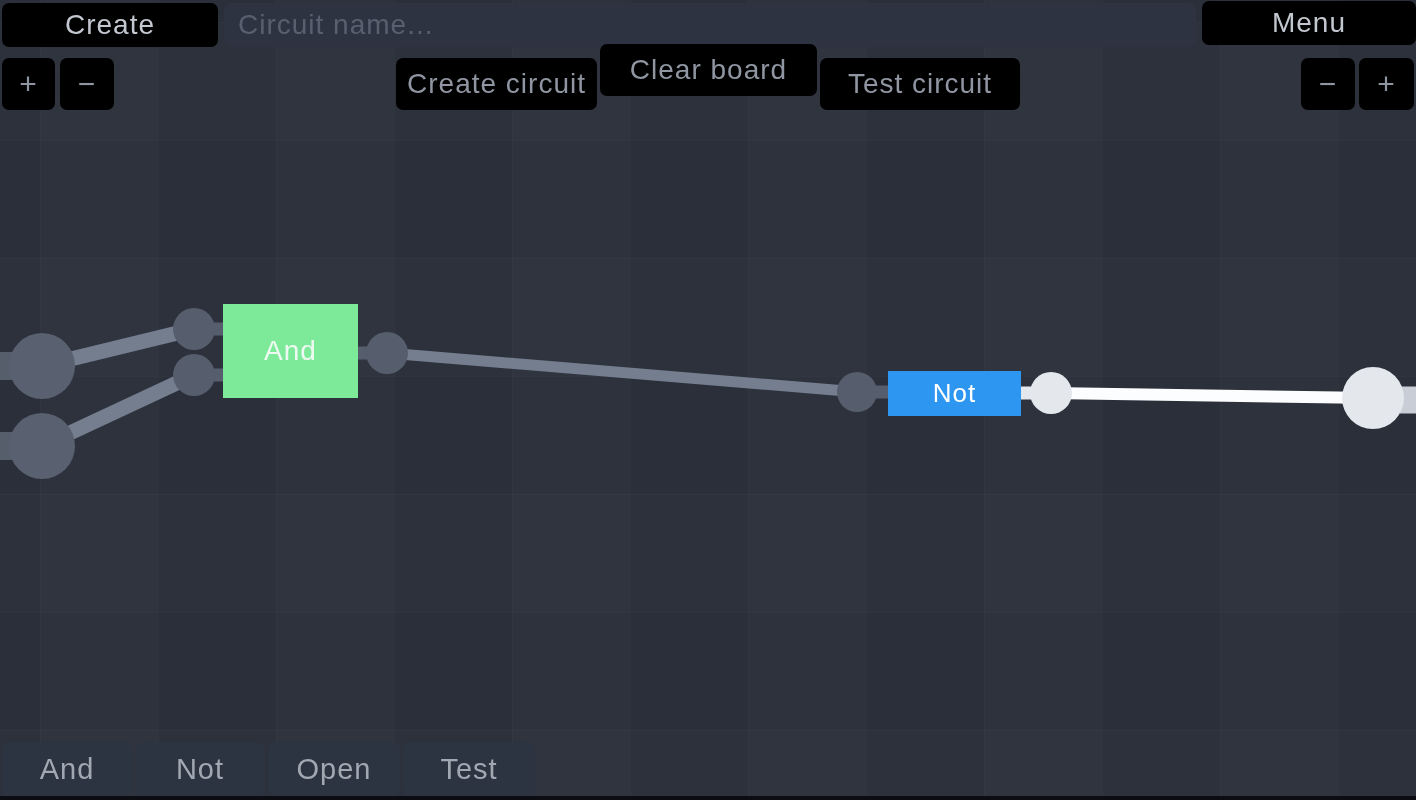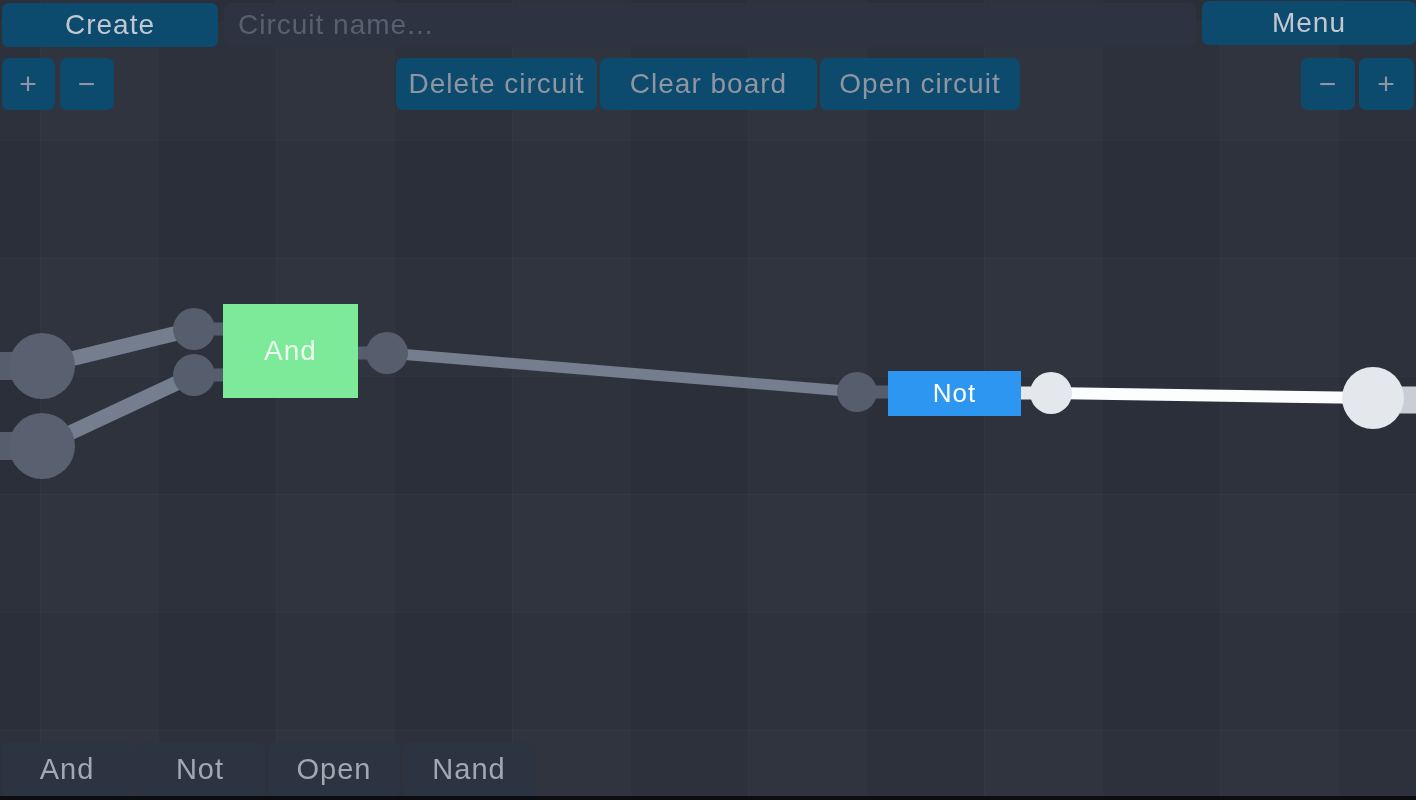--- a/index.html
+++ b/index.html
@@ -14,40 +14,40 @@
     background-image:
       linear-gradient(90deg, rgba(255,255,255,0.014) 0, rgba(255,255,255,0.014) 118px, rgba(0,0,0,0) 118px, rgba(0,0,0,0) 236px),
       linear-gradient(rgba(255,255,255,0.012) 0, rgba(255,255,255,0.012) 118px, rgba(0,0,0,0) 118px, rgba(0,0,0,0) 236px),
       linear-gradient(rgba(255,255,255,0.018) 1px, transparent 1px),
       linear-gradient(90deg, rgba(255,255,255,0.018) 1px, transparent 1px);
     background-size:236px 236px,236px 236px,118px 118px,118px 118px;
     background-position:40px 0,0 22px,40px 22px,40px 22px;
   }
   .btn{
     position:absolute;display:flex;align-items:center;justify-content:center;
-    background:#0c4a6e;border-radius:7px;cursor:pointer;
+    background:#000000;border-radius:7px;cursor:pointer;
     color:#8f95a1;font-size:28px;letter-spacing:1px;user-select:none;
   }
   .btn-bright{color:#c3c8d0;}
   .zoom-btn{font-size:30px;color:#8f95a1;}
   
   #create-btn{left:2px;top:3px;width:216px;height:44px;}
   #circuit-name{
     position:absolute;left:224px;top:3px;width:972px;height:44px;
     background:#2d3340;border:none;outline:none;border-radius:7px;
     color:#14b8a6;font-size:28px;letter-spacing:1px;padding:0 14px;box-sizing:border-box;
     font-family:inherit;
   }
   #circuit-name::placeholder{color:#58606f;opacity:1;}
   #menu-btn{left:1202px;top:1px;width:214px;height:44px;}
   
   #zoom-in-l{left:2px;top:58px;width:53px;height:52px;}
   #zoom-out-l{left:60px;top:58px;width:54px;height:52px;}
   #delete-btn{left:396px;top:58px;width:201px;height:52px;}
-  #clear-btn{left:600px;top:58px;width:217px;height:52px;}
+  #clear-btn{left:600px;top:44px;width:217px;height:52px;}
   #open-btn{left:820px;top:58px;width:200px;height:52px;}
   #zoom-out-r{left:1301px;top:58px;width:54px;height:52px;}
   #zoom-in-r{left:1359px;top:58px;width:55px;height:52px;}
   
   .palette-btn{top:742px;height:55px;border-radius:8px;color:#a2a8b2;font-size:29px;background:#2d3441;}
   #pal-0{left:2px;width:130px;}
   #pal-1{left:135px;width:130px;}
   #pal-2{left:268px;width:132px;}
   #pal-3{left:403px;width:132px;}
   #bottom-strip{position:absolute;left:0;bottom:0;width:1416px;height:4px;background:#0b0d12;}
@@ -102,24 +102,24 @@
 <div class="gate" id="gate-not" style="background: rgb(45, 150, 240);">
   <span>Not</span>
 </div>
 
 <div class="btn btn-bright" id="create-btn">Create</div>
 <input id="circuit-name" type="text" placeholder="Circuit name..." style="">
 <div class="btn btn-bright" id="menu-btn">Menu</div>
 
 <div class="btn zoom-btn" id="zoom-in-l">+</div>
 <div class="btn zoom-btn" id="zoom-out-l">−</div>
-<div class="btn" id="delete-btn">Delete circuit</div>
+<div class="btn" id="delete-btn">Create circuit</div>
 <div class="btn" id="clear-btn">Clear board</div>
-<div class="btn" id="open-btn">Open circuit</div>
+<div class="btn" id="open-btn">Test circuit</div>
 <div class="btn zoom-btn" id="zoom-out-r">−</div>
 <div class="btn zoom-btn" id="zoom-in-r">+</div>
 
 <div class="btn palette-btn" id="pal-0">And</div>
 <div class="btn palette-btn" id="pal-1">Not</div>
 <div class="btn palette-btn" id="pal-2">Open</div>
-<div class="btn palette-btn" id="pal-3">Nand</div>
+<div class="btn palette-btn" id="pal-3">Test</div>
 
 <div id="bottom-strip"></div>
 
 </body></html>

